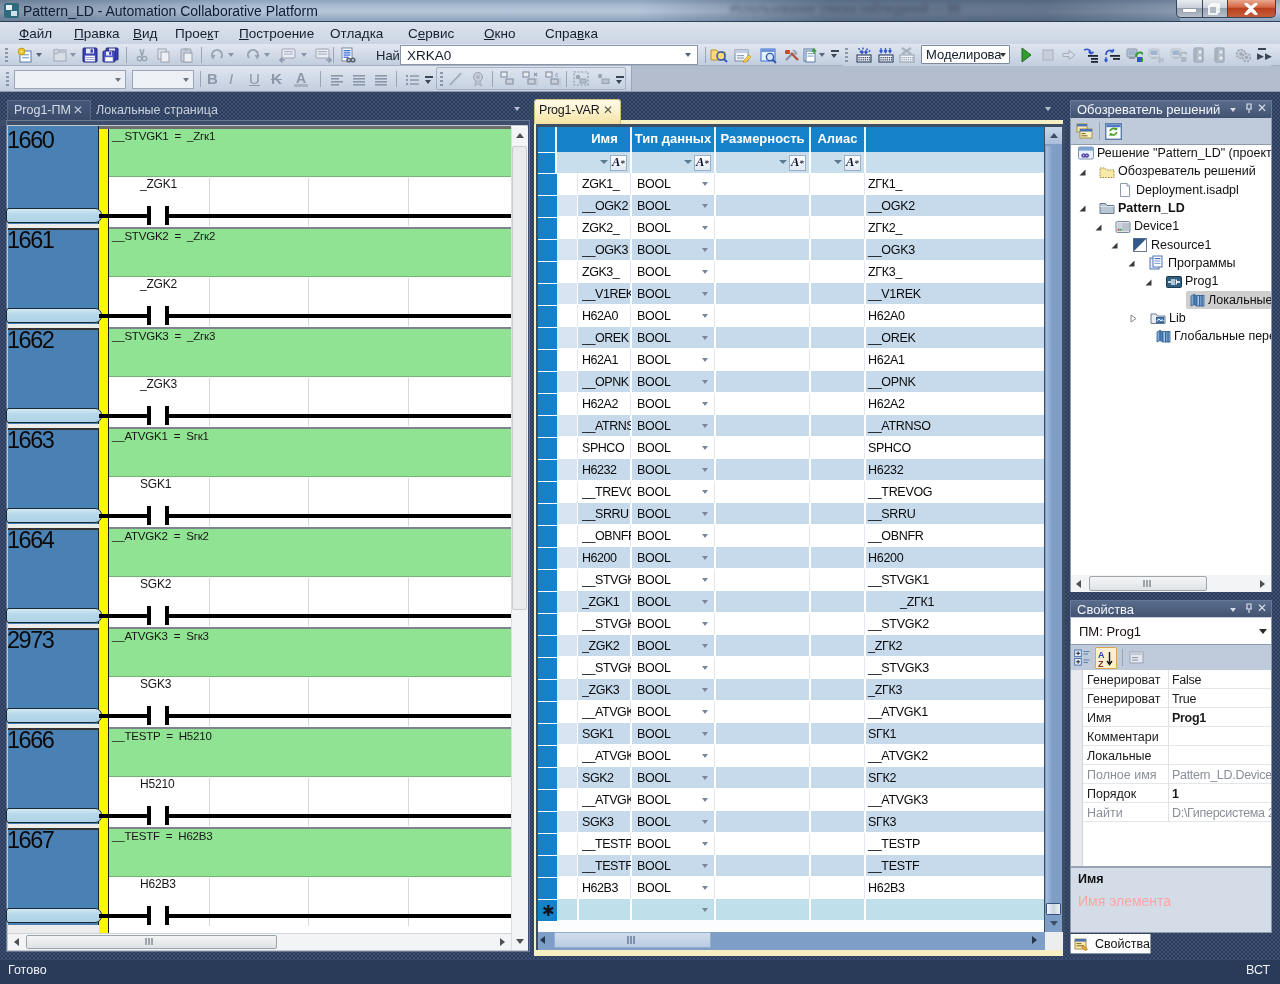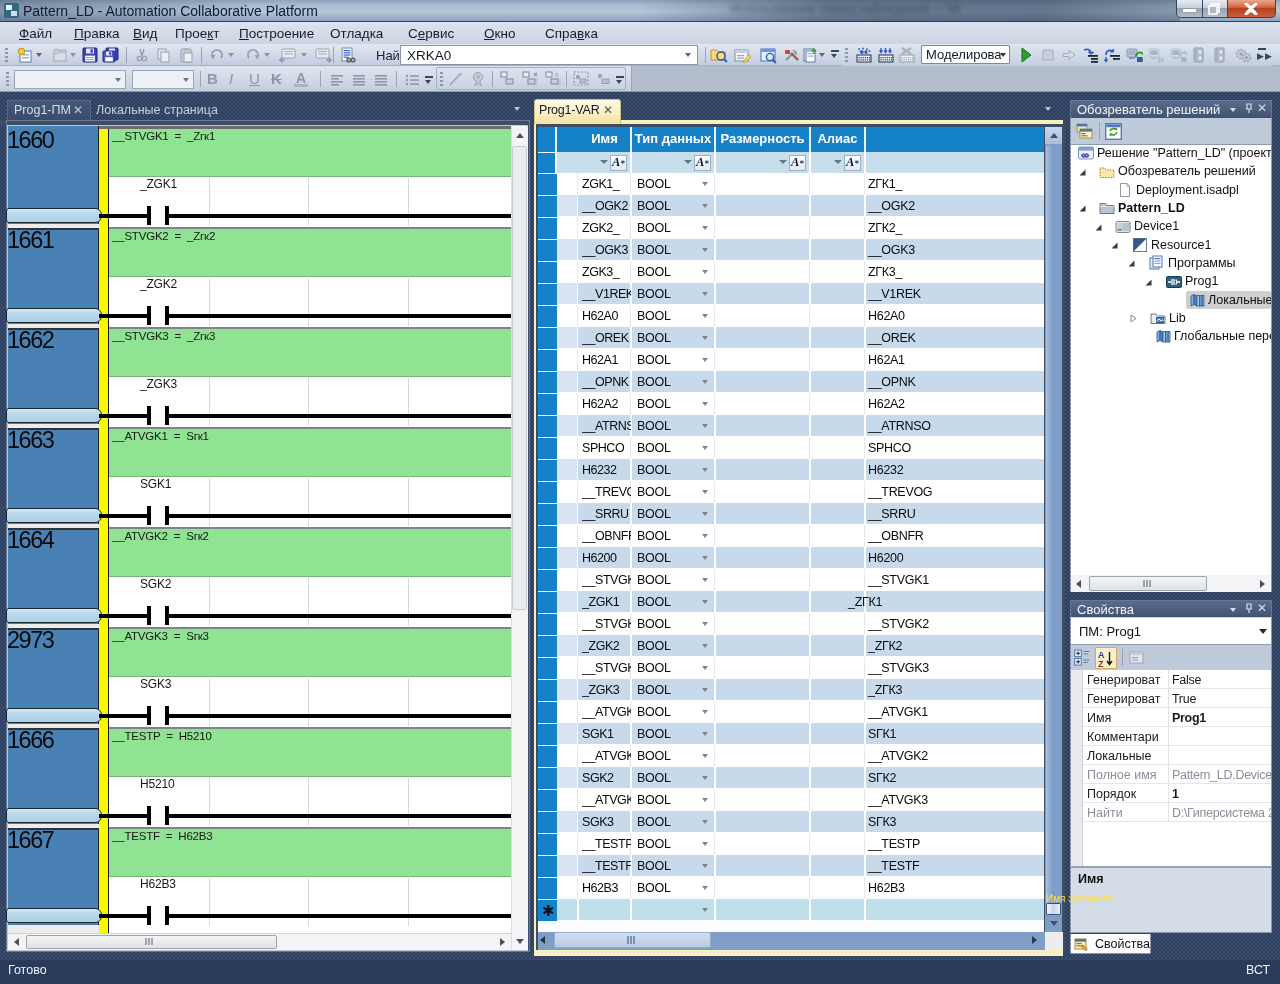--- a/index.html
+++ b/index.html
@@ -758,21 +758,21 @@
 <div class="abs" style="left:556px;top:591px;width:22px;height:22px;background:#D8E4F1;border-bottom:1px solid #fff;border-right:1px solid #fff;"></div>
 <div class="abs" style="left:578px;top:591px;width:466px;height:22px;background:#C7DAEC;border-bottom:1px solid #fff;"></div>
 <div class="abs" style="left:630px;top:591px;width:1.5px;height:22px;background:#fff;"></div>
 <div class="abs" style="left:714px;top:591px;width:1.5px;height:22px;background:#fff;"></div>
 <div class="abs" style="left:809px;top:591px;width:1.5px;height:22px;background:#fff;"></div>
 <div class="abs" style="left:864px;top:591px;width:1.5px;height:22px;background:#fff;"></div>
 <div class="abs" style="left:537.5px;top:591px;width:19px;height:22px;background:#1581C8;border-top:1px solid #fff;"></div>
 <div class="abs" style="left:582px;top:595px;width:49px;height:15px;overflow:hidden;font-size:12.5px;letter-spacing:-0.45px;color:#0A0A0A;white-space:nowrap;">_ZGK1</div>
 <div class="abs" style="left:637px;top:595px;font-size:12.5px;letter-spacing:-0.3px;color:#0A0A0A;">BOOL</div>
 <div class="abs" style="left:702px;top:600px;width:0;height:0;border-left:3.5px solid transparent;border-right:3.5px solid transparent;border-top:4px solid #7A8698;"></div>
-<div class="abs" style="left:848px;top:595px;font-size:12.5px;letter-spacing:-0.3px;color:#0A0A0A;">_ZГК1</div>
+<div class="abs" style="left:900px;top:595px;font-size:12.5px;letter-spacing:-0.3px;color:#0A0A0A;">_ZГК1</div>
 <div class="abs" style="left:577px;top:613px;width:1px;height:22px;background:#E2E8EF;"></div>
 <div class="abs" style="left:630px;top:613px;width:1px;height:22px;background:#E2E8EF;"></div>
 <div class="abs" style="left:714px;top:613px;width:1px;height:22px;background:#E2E8EF;"></div>
 <div class="abs" style="left:809px;top:613px;width:1px;height:22px;background:#E2E8EF;"></div>
 <div class="abs" style="left:864px;top:613px;width:1px;height:22px;background:#E2E8EF;"></div>
 <div class="abs" style="left:537.5px;top:613px;width:19px;height:22px;background:#1581C8;border-top:1px solid #fff;"></div>
 <div class="abs" style="left:582px;top:617px;width:49px;height:15px;overflow:hidden;font-size:12.5px;letter-spacing:-0.45px;color:#0A0A0A;white-space:nowrap;">__STVGK2</div>
 <div class="abs" style="left:637px;top:617px;font-size:12.5px;letter-spacing:-0.3px;color:#0A0A0A;">BOOL</div>
 <div class="abs" style="left:702px;top:622px;width:0;height:0;border-left:3.5px solid transparent;border-right:3.5px solid transparent;border-top:4px solid #7A8698;"></div>
 <div class="abs" style="left:868px;top:617px;font-size:12.5px;letter-spacing:-0.3px;color:#0A0A0A;">__STVGK2</div>
@@ -1101,21 +1101,21 @@
 <div class="abs" style="left:1172px;top:768px;width:100px;overflow:hidden;white-space:nowrap;font-size:12.5px;letter-spacing:-0.3px;font-weight:normal;color:#8A8F98;">Pattern_LD.Device1</div>
 <div class="abs" style="left:1083px;top:784px;width:188px;height:19px;border-bottom:1px solid #E4E6EA;"></div>
 <div class="abs" style="left:1087px;top:787px;width:80px;overflow:hidden;white-space:nowrap;font-size:12.5px;color:#1A1A1A;">Порядок</div>
 <div class="abs" style="left:1172px;top:787px;width:100px;overflow:hidden;white-space:nowrap;font-size:12.5px;letter-spacing:-0.3px;font-weight:bold;color:#1A1A1A;">1</div>
 <div class="abs" style="left:1083px;top:803px;width:188px;height:19px;border-bottom:1px solid #E4E6EA;"></div>
 <div class="abs" style="left:1087px;top:806px;width:80px;overflow:hidden;white-space:nowrap;font-size:12.5px;color:#8A8F98;">Найти</div>
 <div class="abs" style="left:1172px;top:806px;width:100px;overflow:hidden;white-space:nowrap;font-size:12.5px;letter-spacing:-0.3px;font-weight:normal;color:#8A8F98;">D:\Гиперсистема 2</div>
 <div class="abs" style="left:1168px;top:670px;width:1px;height:152px;background:#E0E2E6;"></div>
 <div class="abs" style="left:1070px;top:866px;width:202px;height:67px;background:#D4DCE8;border:1px solid #8E99AC;border-top:2px solid #98A3B4;"></div>
 <div class="abs" style="left:1078px;top:872px;font-size:12.5px;font-weight:bold;color:#111;">Имя</div>
-<div class="abs" style="left:1046px;top:893px;font-size:10px;color:#fde047;">Имя элемента</div>
+<div class="abs" style="left:1078px;top:893px;font-size:14px;color:#fca5a5;">Имя элемента</div>
 <div class="abs" style="left:1070px;top:934px;width:81px;height:20px;background:#FDFDFE;border:1px solid #8E99AC;border-top:none;border-radius:0 0 2px 2px;"></div>
 <svg style="left:1074px;top:937px" width="16" height="15" viewBox="0 0 16 15">
     <rect x="1" y="2" width="11" height="10" fill="#F6E9B0" stroke="#A89040"></rect>
     <rect x="1" y="2" width="11" height="2.6" fill="#4E72B8"></rect>
     <rect x="2.5" y="6" width="5" height="1.1" fill="#8A7830"></rect>
     <rect x="2.5" y="8.2" width="7" height="1.1" fill="#8A7830"></rect>
     <path d="M9 8 L13.5 12 L11.5 14 L7.5 10 Z" fill="#E8A838" stroke="#9A6A18" stroke-width=".6"></path>
   </svg>
 <div class="abs" style="left:1095px;top:937px;font-size:12.5px;color:#111;">Свойства</div>
 <div class="abs" style="left:0;top:959px;width:1280px;height:25px;background:#2A3B5A;border-top:1px solid #364a6e;"></div>

